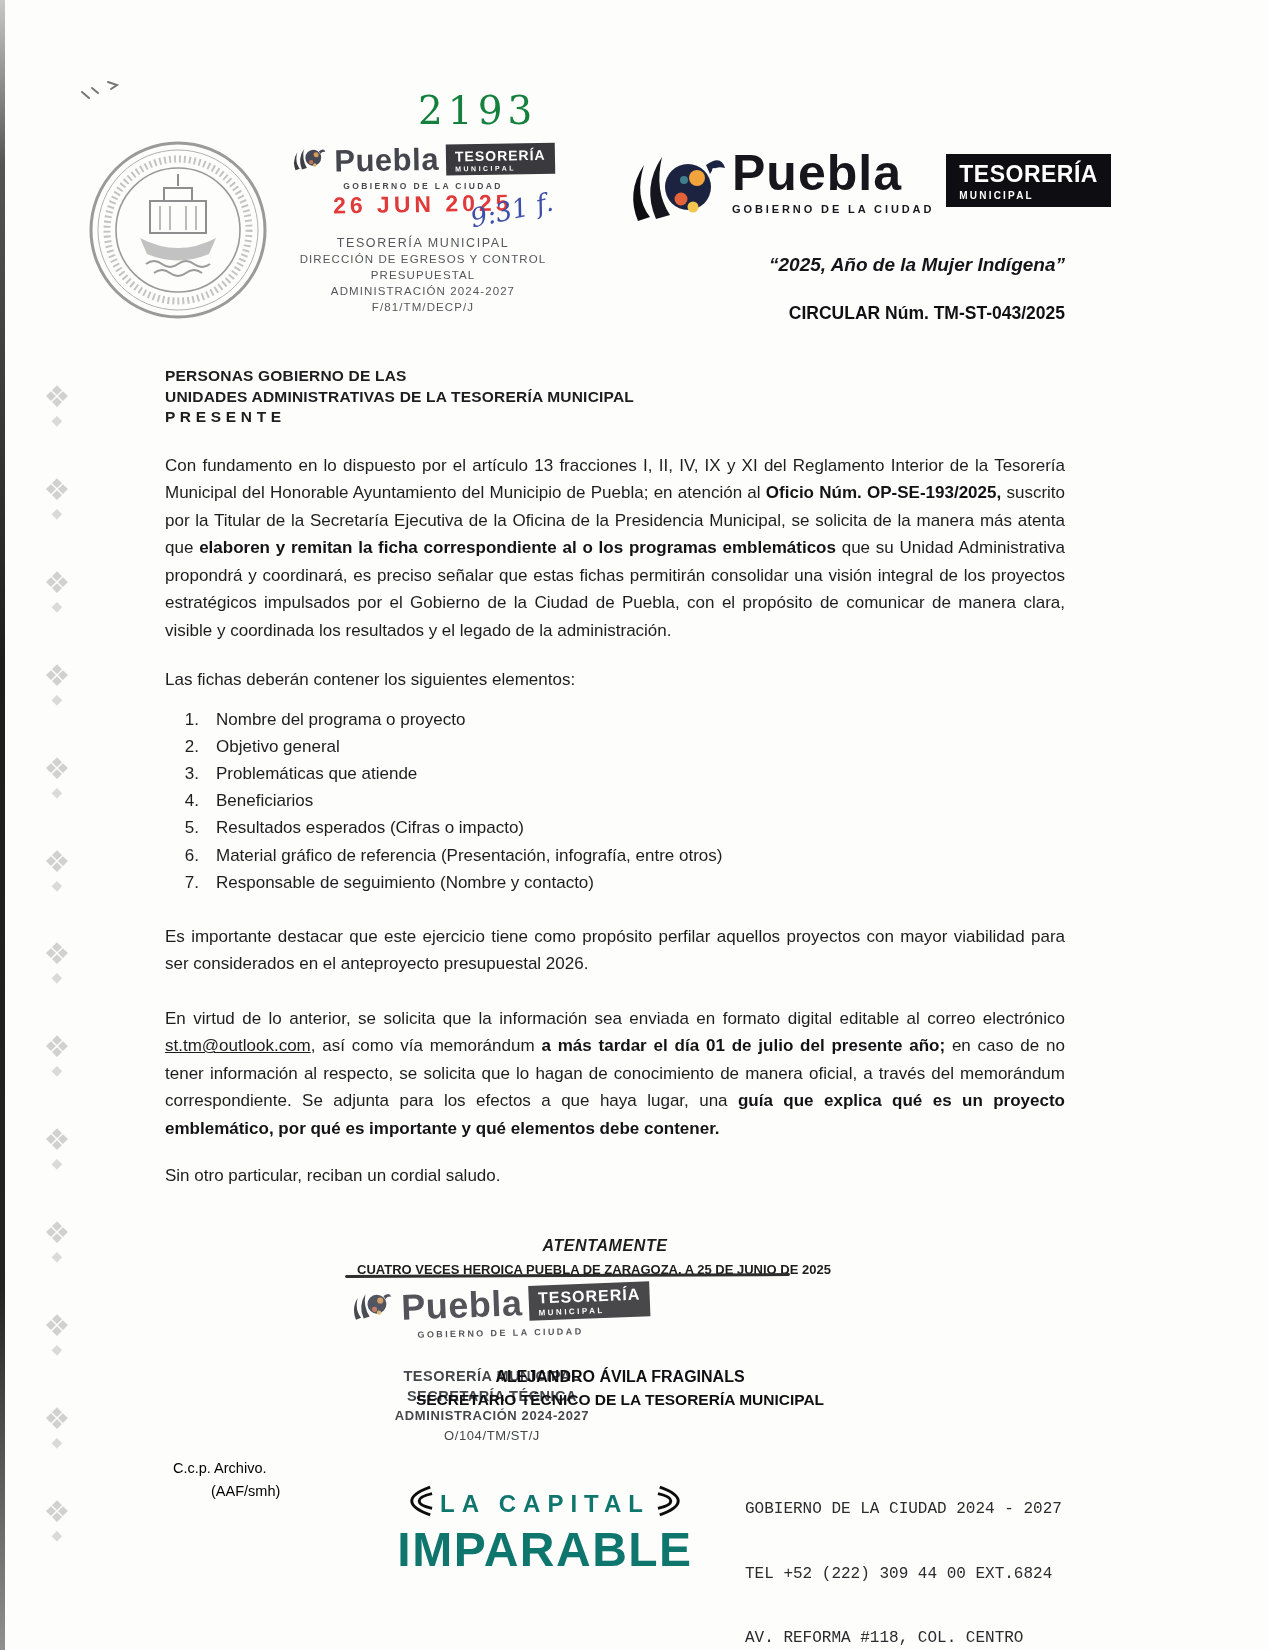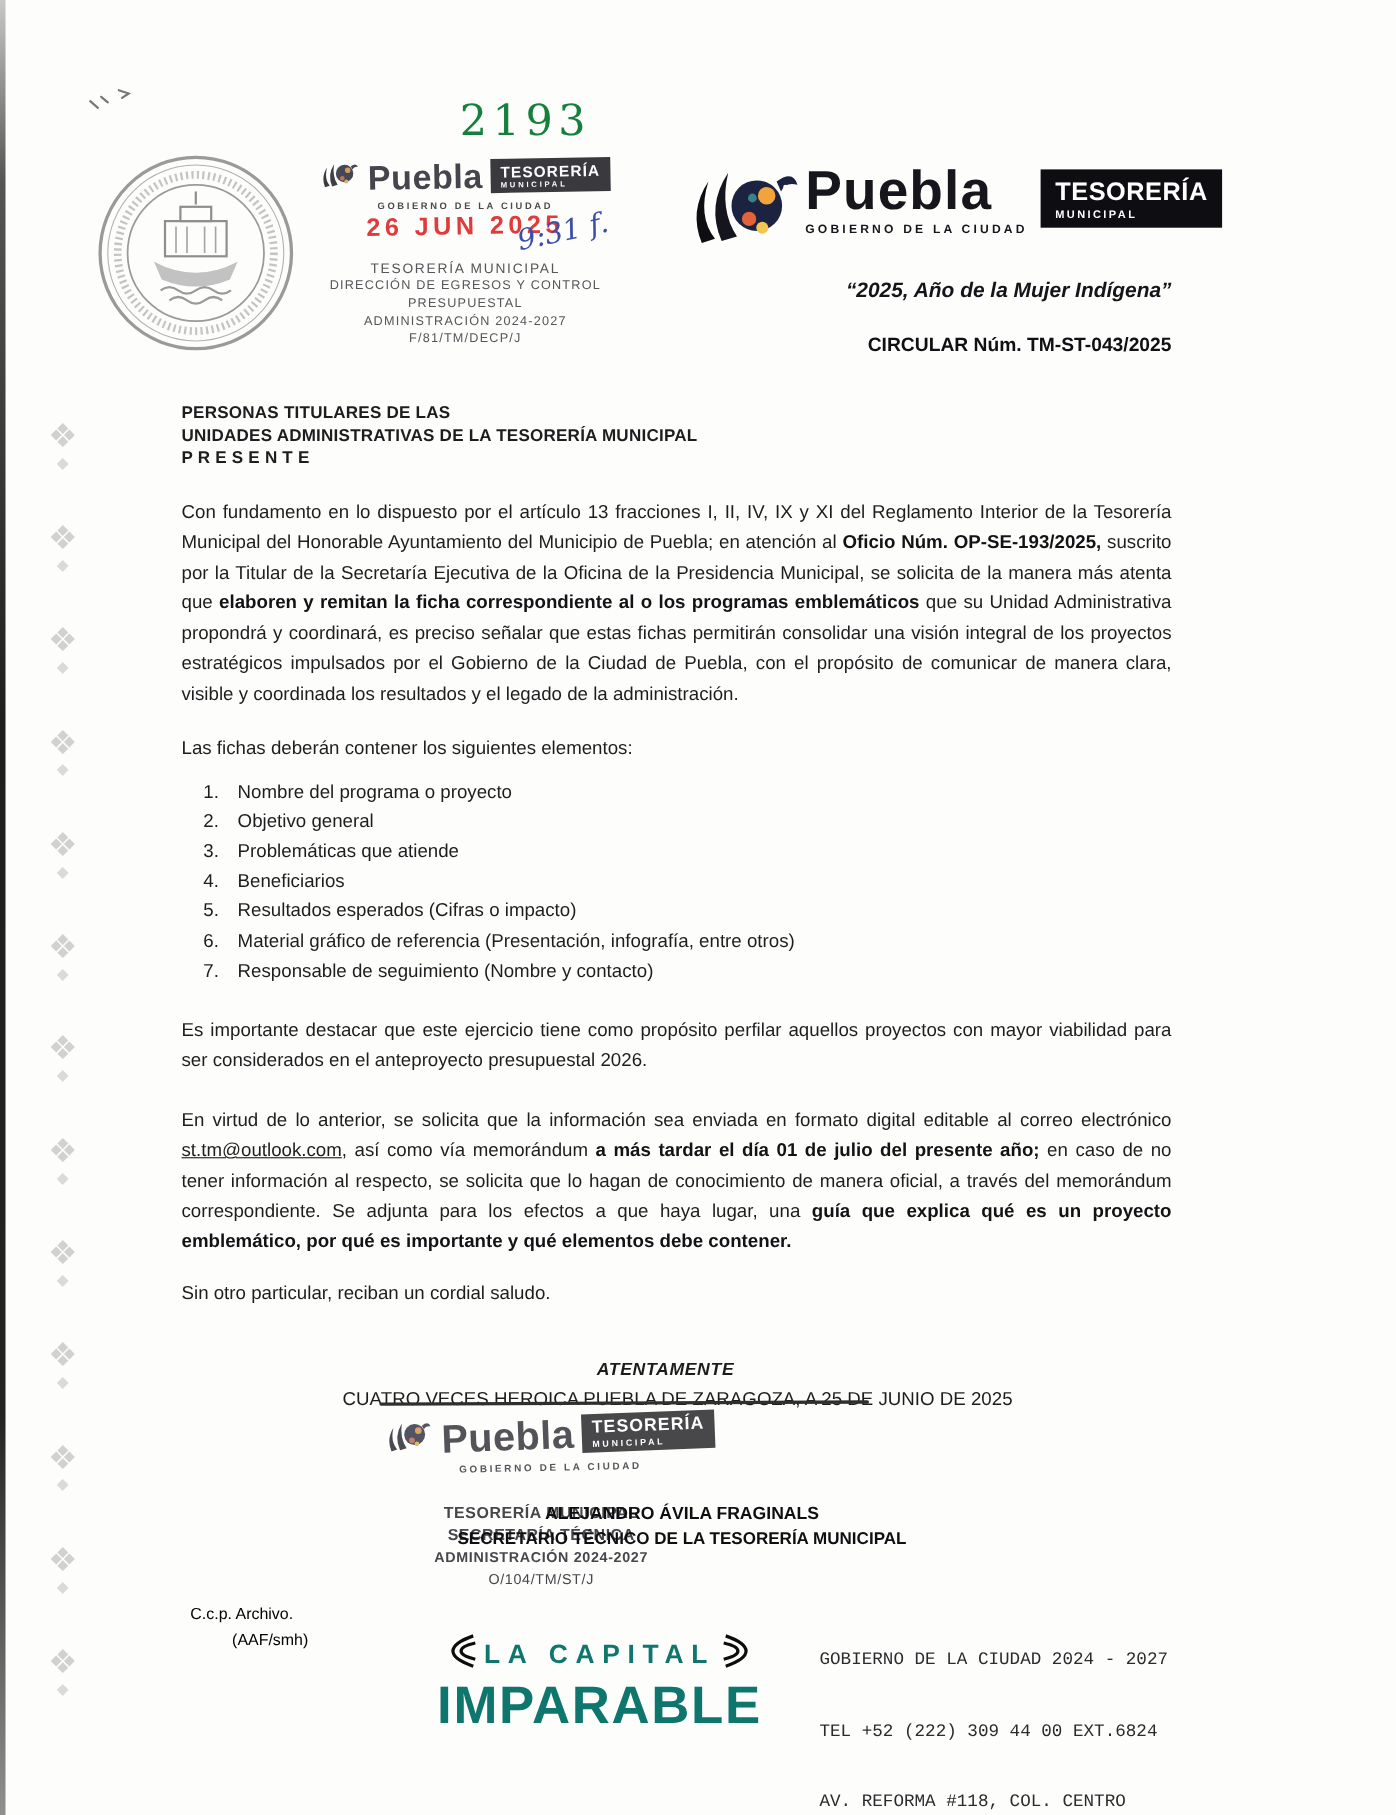--- a/index.html
+++ b/index.html
@@ -77,21 +77,21 @@
   .p2 { margin-top:22px; text-align:left; }
   .list { margin-top:12px; }
   .li { display:flex; line-height:27.2px; text-align:left; }
   .li-num { flex:none; width:34px; text-align:right; margin-right:17px; }
   .p3 { margin-top:27px; }
   .p4 { margin-top:27px; }
   .p5 { margin-top:20px; text-align:left; }
   b { font-weight:700; color:#131316; }
   
   .closing-sal { position:absolute; left:155px; top:1237px; width:900px; text-align:center; font-weight:700; font-size:16px; letter-spacing:.6px;font-style:italic; }
-  .closing-date { position:absolute; left:166px; top:1262px; width:900px; text-align:center; font-weight:400; font-size:17px; }
+  .closing-date { position:absolute; left:144px; top:1262px; width:900px; text-align:center; font-weight:700; font-size:13px; }
   .pen-line { position:absolute; left:345px; top:1274px; width:445px; height:3px; background:#2f2f2f; border-radius:2px; transform:rotate(-.25deg); }
   .stamp-bottom { position:absolute; left:328px; top:1283px; width:344px; text-align:center; opacity:.93; transform:rotate(-1.2deg); }
   .stamp-bottom .stamp-brand { font-size:36px; }
   .stamp-bottom .stamp-box-t { font-size:16px; }
   .stamp-bottom .stamp-box-s { font-size:8px; }
   .stamp-bottom .stamp-gob { font-size:9px; }
   .stamp-bottom-lines { position:absolute; left:318px; top:1366px; width:348px; text-align:center; color:#46474b; }
   .sbl-0, .sbl-1 { font-size:14.5px; font-weight:700; line-height:20px; letter-spacing:.5px; }
   .sbl-2 { font-size:13px; font-weight:700; line-height:20px; letter-spacing:.6px; }
   .sbl-3 { font-size:13px; font-weight:500; line-height:20px; letter-spacing:.6px; }
@@ -249,21 +249,21 @@
       <div class="brand-box-t">TESORERÍA</div>
       <div class="brand-box-s">MUNICIPAL</div>
     </span>
   </div>
 
   <div class="motto">“2025, Año de la Mujer Indígena”</div>
   <div class="circular">CIRCULAR Núm. TM-ST-043/2025</div>
 
   <div class="content">
     <div class="addressee">
-      <div>PERSONAS TITULARES DE LAS</div>
+      <div>PERSONAS GOBIERNO DE LAS</div>
       <div>UNIDADES ADMINISTRATIVAS DE LA TESORERÍA MUNICIPAL</div>
       <div>P R E S E N T E</div>
     </div>
     <p class="p1"><span>Con fundamento en lo dispuesto por el artículo 13 fracciones I, II, IV, IX y XI del Reglamento Interior de la Tesorería Municipal del Honorable Ayuntamiento del Municipio de Puebla; en atención al </span><b>Oficio Núm. OP-SE-193/2025,</b><span> suscrito por la Titular de la Secretaría Ejecutiva de la Oficina de la Presidencia Municipal, se solicita de la manera más atenta que </span><b>elaboren y remitan la ficha correspondiente al o los programas emblemáticos</b><span> que su Unidad Administrativa propondrá y coordinará, es preciso señalar que estas fichas permitirán consolidar una visión integral de los proyectos estratégicos impulsados por el Gobierno de la Ciudad de Puebla, con el propósito de comunicar de manera clara, visible y coordinada los resultados y el legado de la administración.</span></p>
     <p class="p2">Las fichas deberán contener los siguientes elementos:</p>
     <div class="list">
       <div class="li">
           <span class="li-num">1.</span>
           <span class="li-text">Nombre del programa o proyecto</span>
         </div>

